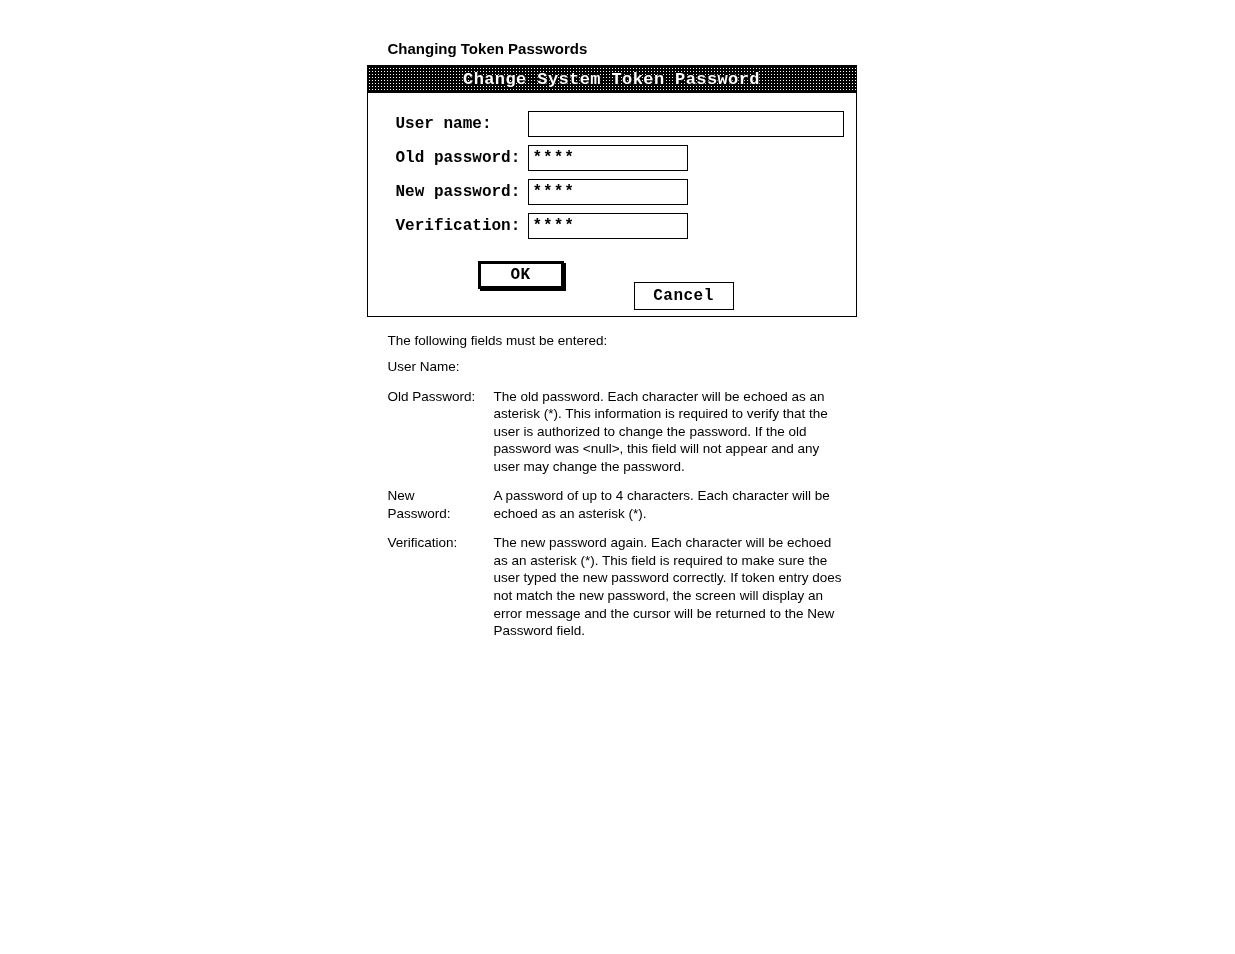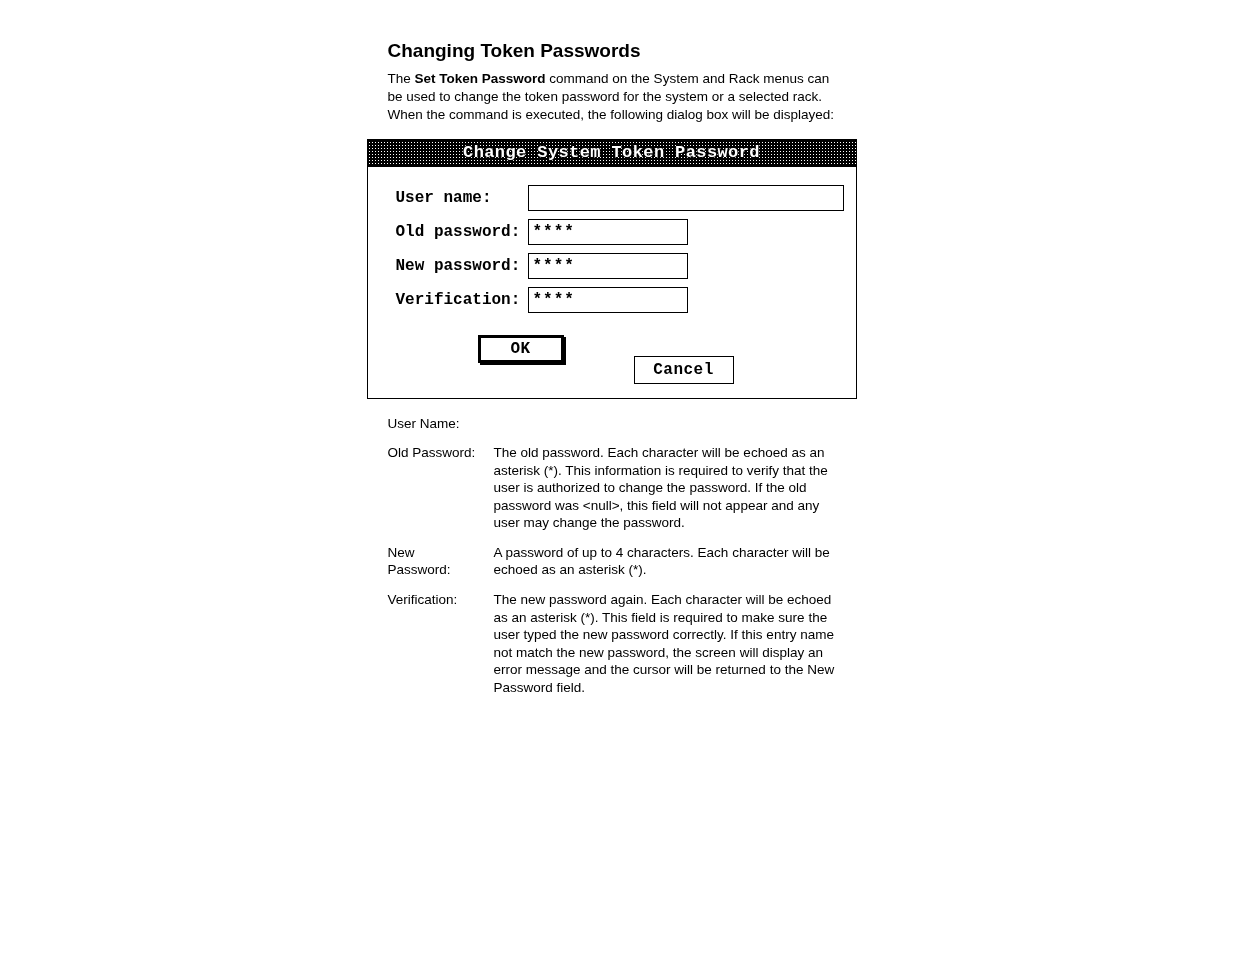--- a/index.html
+++ b/index.html
@@ -11,35 +11,35 @@
       padding: 0;
     }
     .page {
       width: 680px;
       margin: 40px auto;
       padding: 0 110px 0 110px;
       box-sizing: border-box;
       position: relative;
     }
     h2 {
-      font-size: 19px;
+      font-size: 15px;
       font-weight: bold;
       margin: 0 0 8px 0;
     }
     .intro {
       margin: 0 0 14px 0;
       line-height: 1.35;
     }
     .cmd-bold { font-weight: bold; }
     .dialog {
       width: 490px;
       margin: 0 0 16px -21px;
       border: 1px solid #000;
       box-sizing: border-box;
-      padding-bottom: 14px;
+      padding-bottom: 6px;
     }
     .dialog-title {
       height: 26px;
       background-image:
         repeating-linear-gradient(45deg, #000 0 1px, #fff 1px 2px),
         repeating-linear-gradient(-45deg, #000 0 1px, #fff 1px 2px);
       background-size: 3px 3px;
       background-blend-mode: darken;
       color: #fff;
       font-family: "Courier New", monospace;
@@ -122,23 +122,20 @@
     }
     .def-desc {
       flex: 1;
     }
   </style>
 </head>
 <body>
 
 <div class="page">
   <h2>Changing Token Passwords</h2>
-  <p class="intro">
-    <span>The </span><span class="cmd-bold">Set Token Password</span><span> command on the System and Rack menus can be used to change the token password for the system or a selected rack. When the command is executed, the following dialog box will be displayed:</span>
-  </p>
 
   <div class="dialog">
     <div class="dialog-title">Change System Token Password</div>
     <div class="dialog-body">
 
       <div class="field-row">
         <span class="field-label">User name:</span>
         <span class="field-input" style="width:316px"></span>
       </div>
 
@@ -157,30 +154,31 @@
         <span class="field-input" style="width:160px">****</span>
       </div>
 
       <div class="dialog-buttons">
         <div class="dlg-btn btn-ok">OK</div>
         <div class="dlg-btn btn-cancel">Cancel</div>
       </div>
     </div>
   </div>
 
+  <p class="after-fields">The following fields must be entered:</p>
 
   <div class="def-row">
     <div class="def-term">User Name:</div>
   </div>
   <div class="def-row">
     <div class="def-term">Old Password:</div>
     <div class="def-desc">The old password. Each character will be echoed as an asterisk (*). This information is required to verify that the user is authorized to change the password. If the old password was &lt;null&gt;, this field will not appear and any user may change the password.</div>
   </div>
   <div class="def-row">
     <div class="def-term">New Password:</div>
     <div class="def-desc">A password of up to 4 characters. Each character will be echoed as an asterisk (*).</div>
   </div>
   <div class="def-row">
     <div class="def-term">Verification:</div>
-    <div class="def-desc">The new password again. Each character will be echoed as an asterisk (*). This field is required to make sure the user typed the new password correctly. If this entry name not match the new password, the screen will display an error message and the cursor will be returned to the New Password field.</div>
+    <div class="def-desc">The new password again. Each character will be echoed as an asterisk (*). This field is required to make sure the user typed the new password correctly. If token entry does not match the new password, the screen will display an error message and the cursor will be returned to the New Password field.</div>
   </div>
 
 </div>
 
 </body></html>

